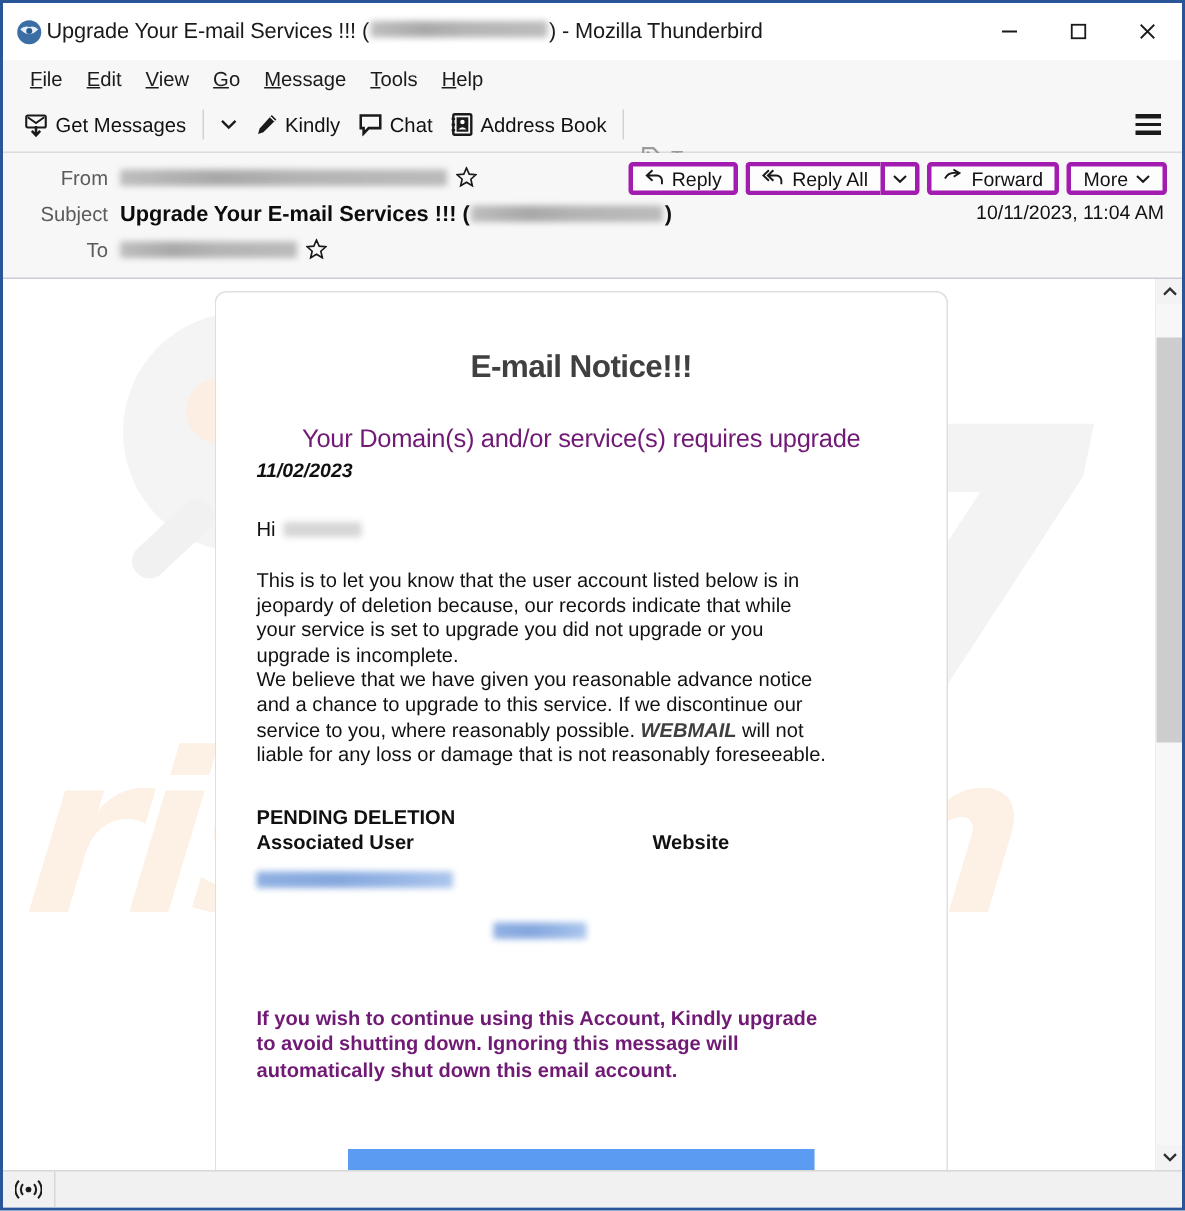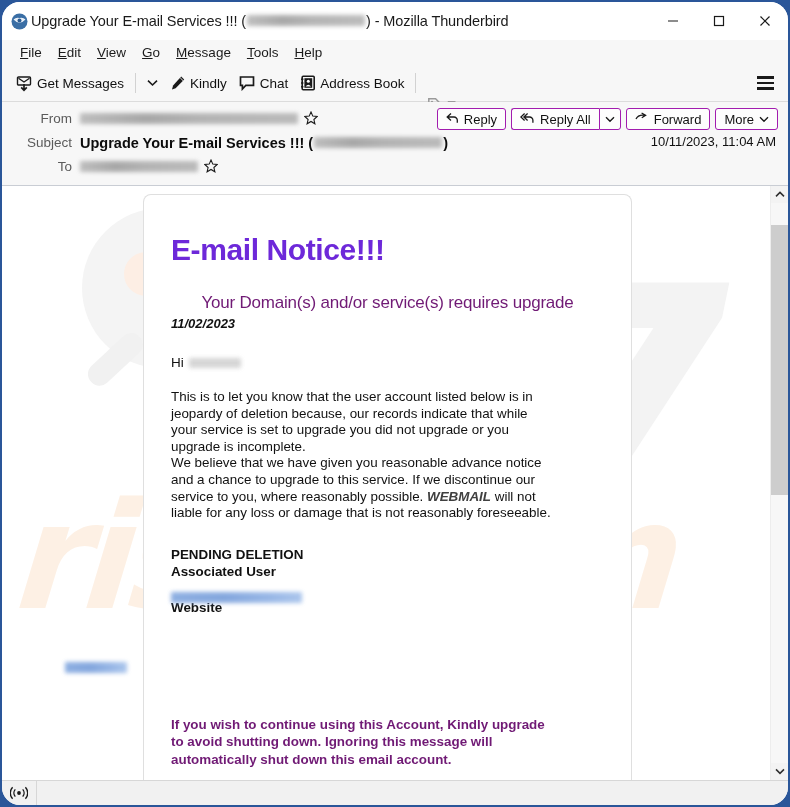--- a/index.html
+++ b/index.html
@@ -25,21 +25,20 @@
     display: flex;
     flex-direction: column;
   }
   .window-inner {
     flex: 1;
     background: #f7f7f7;
     display: flex;
     flex-direction: column;
     overflow: hidden;
     position: relative;
-    border-radius: 18px;
   }
 
   
   .titlebar {
     height: 38px;
     background: #ffffff;
     display: flex;
     align-items: center;
     flex: 0 0 auto;
     position: relative;
@@ -194,21 +193,21 @@
   }
   .hdr-actions {
     position: absolute;
     right: 10px;
     top: 6px;
     display: flex;
     align-items: center;
     gap: 5px;
   }
   .btn {
-    border: 1px solid #a21caf;
+    border: 3px solid #a21caf;
     background: #fdfdfd;
     border-radius: 3px;
     font-size: 13px;
     color: #111;
     padding: 3px 8px;
     display: flex;
     align-items: center;
     gap: 5px;
     white-space: nowrap;
     height: 22px;
@@ -297,23 +296,24 @@
     width: 489px;
     min-height: 640px;
     background: #ffffff;
     border: 1px solid #dfdfdf;
     border-bottom: none;
     border-radius: 8px 8px 0 0;
     box-sizing: border-box;
     padding: 22px 27px 20px 27px;
   }
   .email-title {
-    font-size: 30px;
-    font-weight: bold;
-    color: #6d28d9;
+    text-align: center;
+    font-size: 21px;
+    font-weight: bold;
+    color: #404040;
     letter-spacing: -0.4px;
     margin: 16px 0 0 0;
   }
   .email-subtitle {
     text-align: center;
     font-size: 17px;
     color: #701a75;
     margin-top: 26px;
     letter-spacing: -0.2px;
   }
@@ -346,21 +346,20 @@
   }
   .pending-block { margin-top: 25px; }
   .pending-title {
     font-size: 13.4px;
     font-weight: bold;
     color: #111;
   }
   .pending-cols {
     display: flex;
     margin-top: 2px;
-    flex-direction: column;
   }
   .col-user { width: 264px; flex: 0 0 auto; }
   .col-site { flex: 1; }
   .col-head {
     font-size: 13.4px;
     font-weight: bold;
     color: #111;
   }
   .col-val { margin-top: 9px; height: 12px; }
   .col-val.site { margin-top: 43px; }

